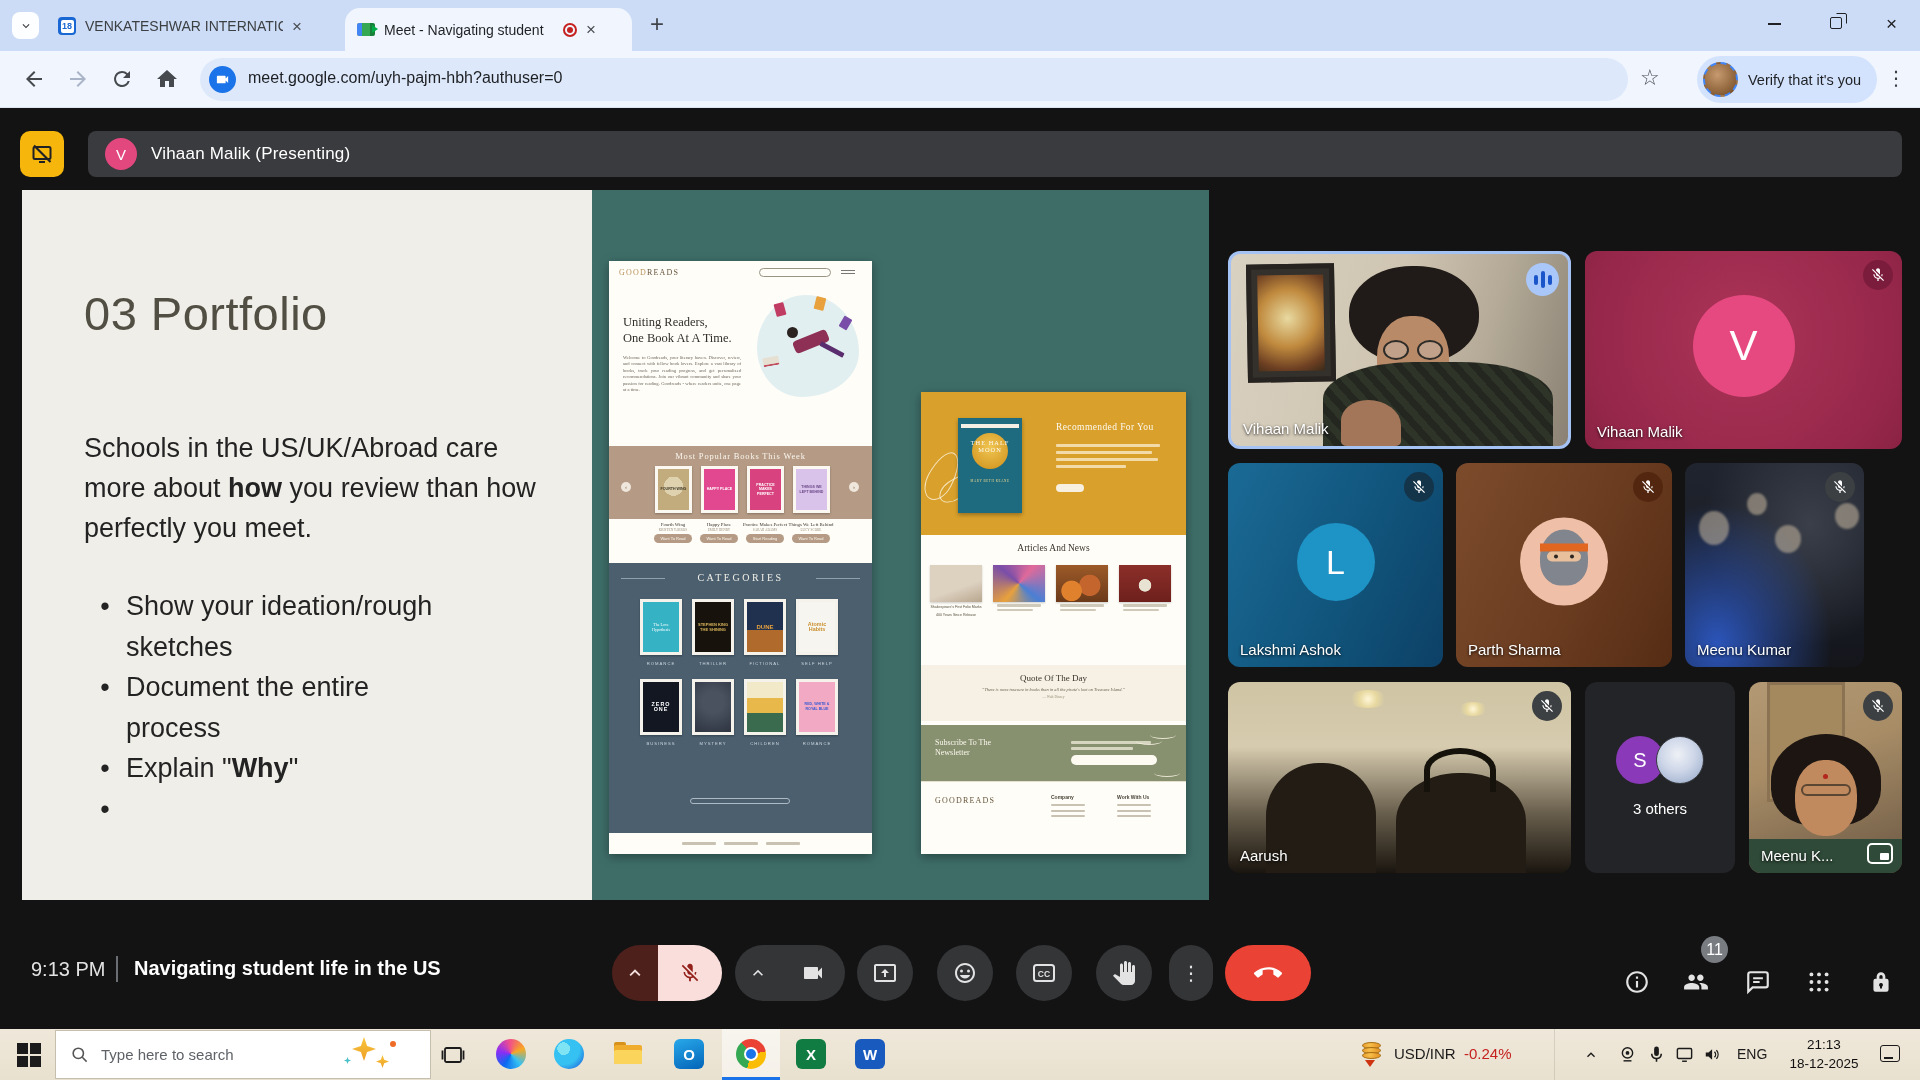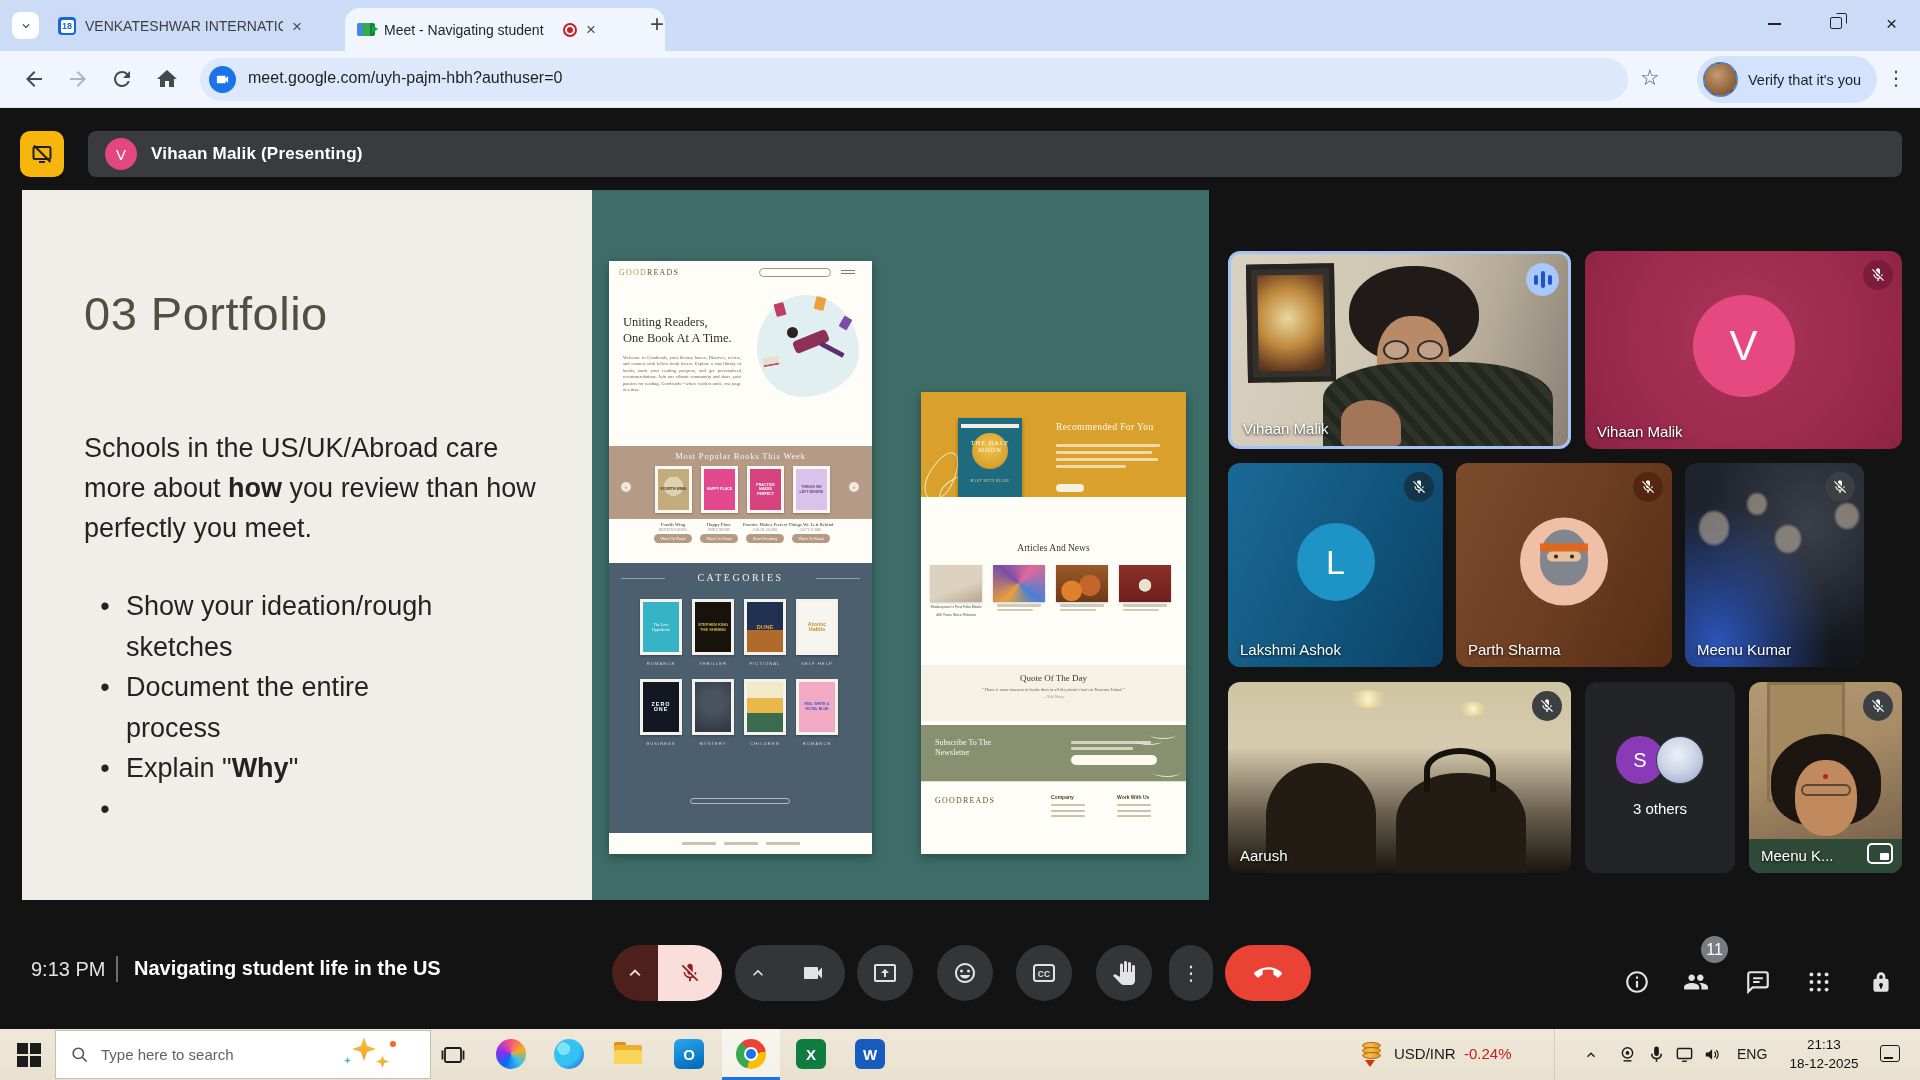--- a/index.html
+++ b/index.html
@@ -7,21 +7,21 @@
 html,body{background:#000}
 #screen{position:relative;width:1920px;height:1080px;overflow:hidden;font-family:"Liberation Sans",sans-serif;background:#131314}
 .ab{position:absolute}
 
 #tabstrip{left:0;top:0;width:1920px;height:51px;background:#ccdcf6}
 #tabsearch{left:12px;top:12px;width:27px;height:27px;border-radius:8px;background:#fdfeff;display:grid;place-items:center;color:#3c4043}
 #tabsearch .ic{width:14px;height:14px}
 .tab{display:flex;align-items:center;gap:9px;color:#3d4043;font-size:14px}
 #tab1{left:48px;top:9px;width:292px;height:34px;padding:0 10px}
 #tab1 .ttl{width:198px;overflow:hidden;white-space:nowrap}
-#tab2{left:345px;top:8px;width:320px;height:43px;background:#f1f6fe;border-radius:15px 15px 0 0;padding:0 12px}
+#tab2{left:345px;top:8px;width:287px;height:43px;background:#f1f6fe;border-radius:15px 15px 0 0;padding:0 12px}
 #tab2 .ttl{width:170px;overflow:hidden;white-space:nowrap;color:#1f2125}
 .favcal{width:18px;height:18px;border-radius:4px;background:#1967d2;display:grid;place-items:center;flex:0 0 auto}
 .favcal i{font-style:normal;width:13px;height:13px;background:#fff;border-radius:2px;color:#1967d2;font-size:9px;font-weight:700;display:grid;place-items:center}
 .favmeet{width:18px;height:13px;border-radius:2px;background:linear-gradient(90deg,#fbbc04 0 24%,#34a853 24% 74%,#188038 74%);position:relative;flex:0 0 auto}
 .favmeet:before{content:"";position:absolute;left:0;top:0;width:5px;height:13px;background:#4285f4;border-radius:2px 0 0 2px}
 .favmeet:after{content:"";position:absolute;right:-3px;top:2px;border-left:6px solid #00ac47;border-top:4px solid transparent;border-bottom:4px solid transparent}
 .recdot{width:14px;height:14px;border:2.5px solid #c5221f;border-radius:50%;position:relative;flex:0 0 auto}
 .recdot:after{content:"";position:absolute;left:50%;top:50%;width:6px;height:6px;margin:-3px 0 0 -3px;border-radius:50%;background:#c5221f}
 .xclose{font-size:17px;color:#4a4d52;line-height:1}
 #newtab{left:650px;top:10px;font-size:24px;color:#41454a}
@@ -45,21 +45,21 @@
 #chip{left:1697px;top:5px;height:47px;border-radius:24px;background:#d3e3fd;display:flex;align-items:center;gap:10px;padding:0 16px 0 6px}
 #chipav{width:35px;height:35px;border-radius:50%;background:radial-gradient(circle at 40% 35%,#c79a6f,#8a6038 70%,#5f3f22);border:2px dashed #4285f4}
 #chiptxt{font-size:14.5px;color:#1f2125}
 #dots3{left:1886px;top:15px;font-size:20px;color:#3c4043}
 
 #meet{left:0;top:108px;width:1920px;height:921px;background:#131314}
 #pbicon{left:20px;top:23px;width:44px;height:46px;border-radius:10px;background:#f6b60c;color:#202124;display:grid;place-items:center}
 #pbicon .ic{width:24px;height:24px}
 #pbanner{left:88px;top:23px;width:1814px;height:46px;background:#3a3b3e;border-radius:8px;display:flex;align-items:center;gap:14px;padding-left:17px}
 #pbav{width:32px;height:32px;border-radius:50%;background:#e2477e;color:#fff;font-size:15px;display:grid;place-items:center}
-#pbname{color:#fff;font-size:17px;font-weight:700;letter-spacing:.2px}
+#pbname{color:#fff;font-size:17px;font-weight:400;letter-spacing:.2px}
 
 #slide{left:22px;top:82px;width:1187px;height:710px;background:#f0eee8;overflow:hidden}
 #slide-teal{left:570px;top:0;width:617px;height:710px;background:#3e6d68}
 #s-title{left:62px;top:96px;font-size:47px;color:#514e44;letter-spacing:.5px}
 #s-para{left:62px;top:238px;font-size:27px;line-height:40px;color:#232323}
 #s-bullets{left:62px;top:396px;font-size:27px;line-height:40.5px;color:#232323}
 .bl{display:flex}
 .bl .d{width:42px;text-align:center}
 .bl .tx{width:312px}
 b{font-weight:700}
@@ -98,21 +98,21 @@
 #m1catsh:before{left:12px}
 #m1catsh:after{right:12px}
 .ck{position:absolute;width:42px;height:56px;background:#f5f2ec;padding:3px;box-shadow:0 1px 2px rgba(0,0,0,.3)}
 .ck .cv{width:100%;height:100%;display:grid;place-items:center;font-size:4px;line-height:5px;text-align:center;color:#fff;font-family:"Liberation Sans",sans-serif;font-weight:700;padding:1px}
 .clab{position:absolute;width:60px;font-size:4.2px;letter-spacing:1px;color:#cfd8de;font-family:"Liberation Sans",sans-serif;text-align:center}
 #m1vc{left:81px;top:537px;width:100px;height:6px;border:.8px solid #aebac4;border-radius:3px;color:#dfe6ea;font-size:3.8px;line-height:5px;font-family:"Liberation Sans",sans-serif;text-align:center}
 #m1foot{left:0;top:572px;width:263px;height:21px;background:#fffdf8;display:flex;align-items:center;justify-content:center;gap:8px}
 #m1foot i{display:block;width:34px;height:2.4px;background:#c9c2b2;border-radius:1px}
 
 #m2{left:899px;top:202px;width:265px;height:462px;background:#fffdf8;box-shadow:0 3px 10px rgba(0,0,0,.35);font-family:"Liberation Serif",serif}
-#m2rec{left:0;top:0;width:265px;height:105px;background:#d9a02b;overflow:hidden}
+#m2rec{left:0;top:0;width:265px;height:143px;background:#d9a02b;overflow:hidden}
 .leaf{position:absolute;width:26px;height:52px;border:1px solid rgba(255,250,235,.75);border-radius:50% 50% 50% 50%/60% 60% 40% 40%;transform:rotate(28deg)}
 #lf1{left:8px;top:58px}
 #lf2{left:26px;top:76px;transform:rotate(55deg);width:20px;height:40px}
 #m2cov{left:37px;top:26px;width:64px;height:95px;background:#1e6b80;box-shadow:0 2px 4px rgba(0,0,0,.3);text-align:center;padding-top:6px}
 #m2cov .tb{height:4px;background:#f3efe4;margin:0 3px 5px;font-size:2.4px;line-height:4px;color:#555}
 #m2cov .cir{margin:0 auto;width:36px;height:36px;border-radius:50%;background:radial-gradient(circle at 50% 40%,#f0c552,#d9a02b 70%,#b97f18)}
 #m2covt{margin-top:-30px;font-size:6.4px;line-height:7px;color:#fdfaf2;letter-spacing:1px}
 #m2cova{margin-top:26px;font-size:3.2px;color:#f3d98c;letter-spacing:.6px}
 #m2rech{left:135px;top:30px;width:112px;font-size:9.5px;color:#fdf9ef;letter-spacing:.4px}
 .wbar{position:absolute;height:2.6px;background:rgba(255,250,235,.65);border-radius:1px}

